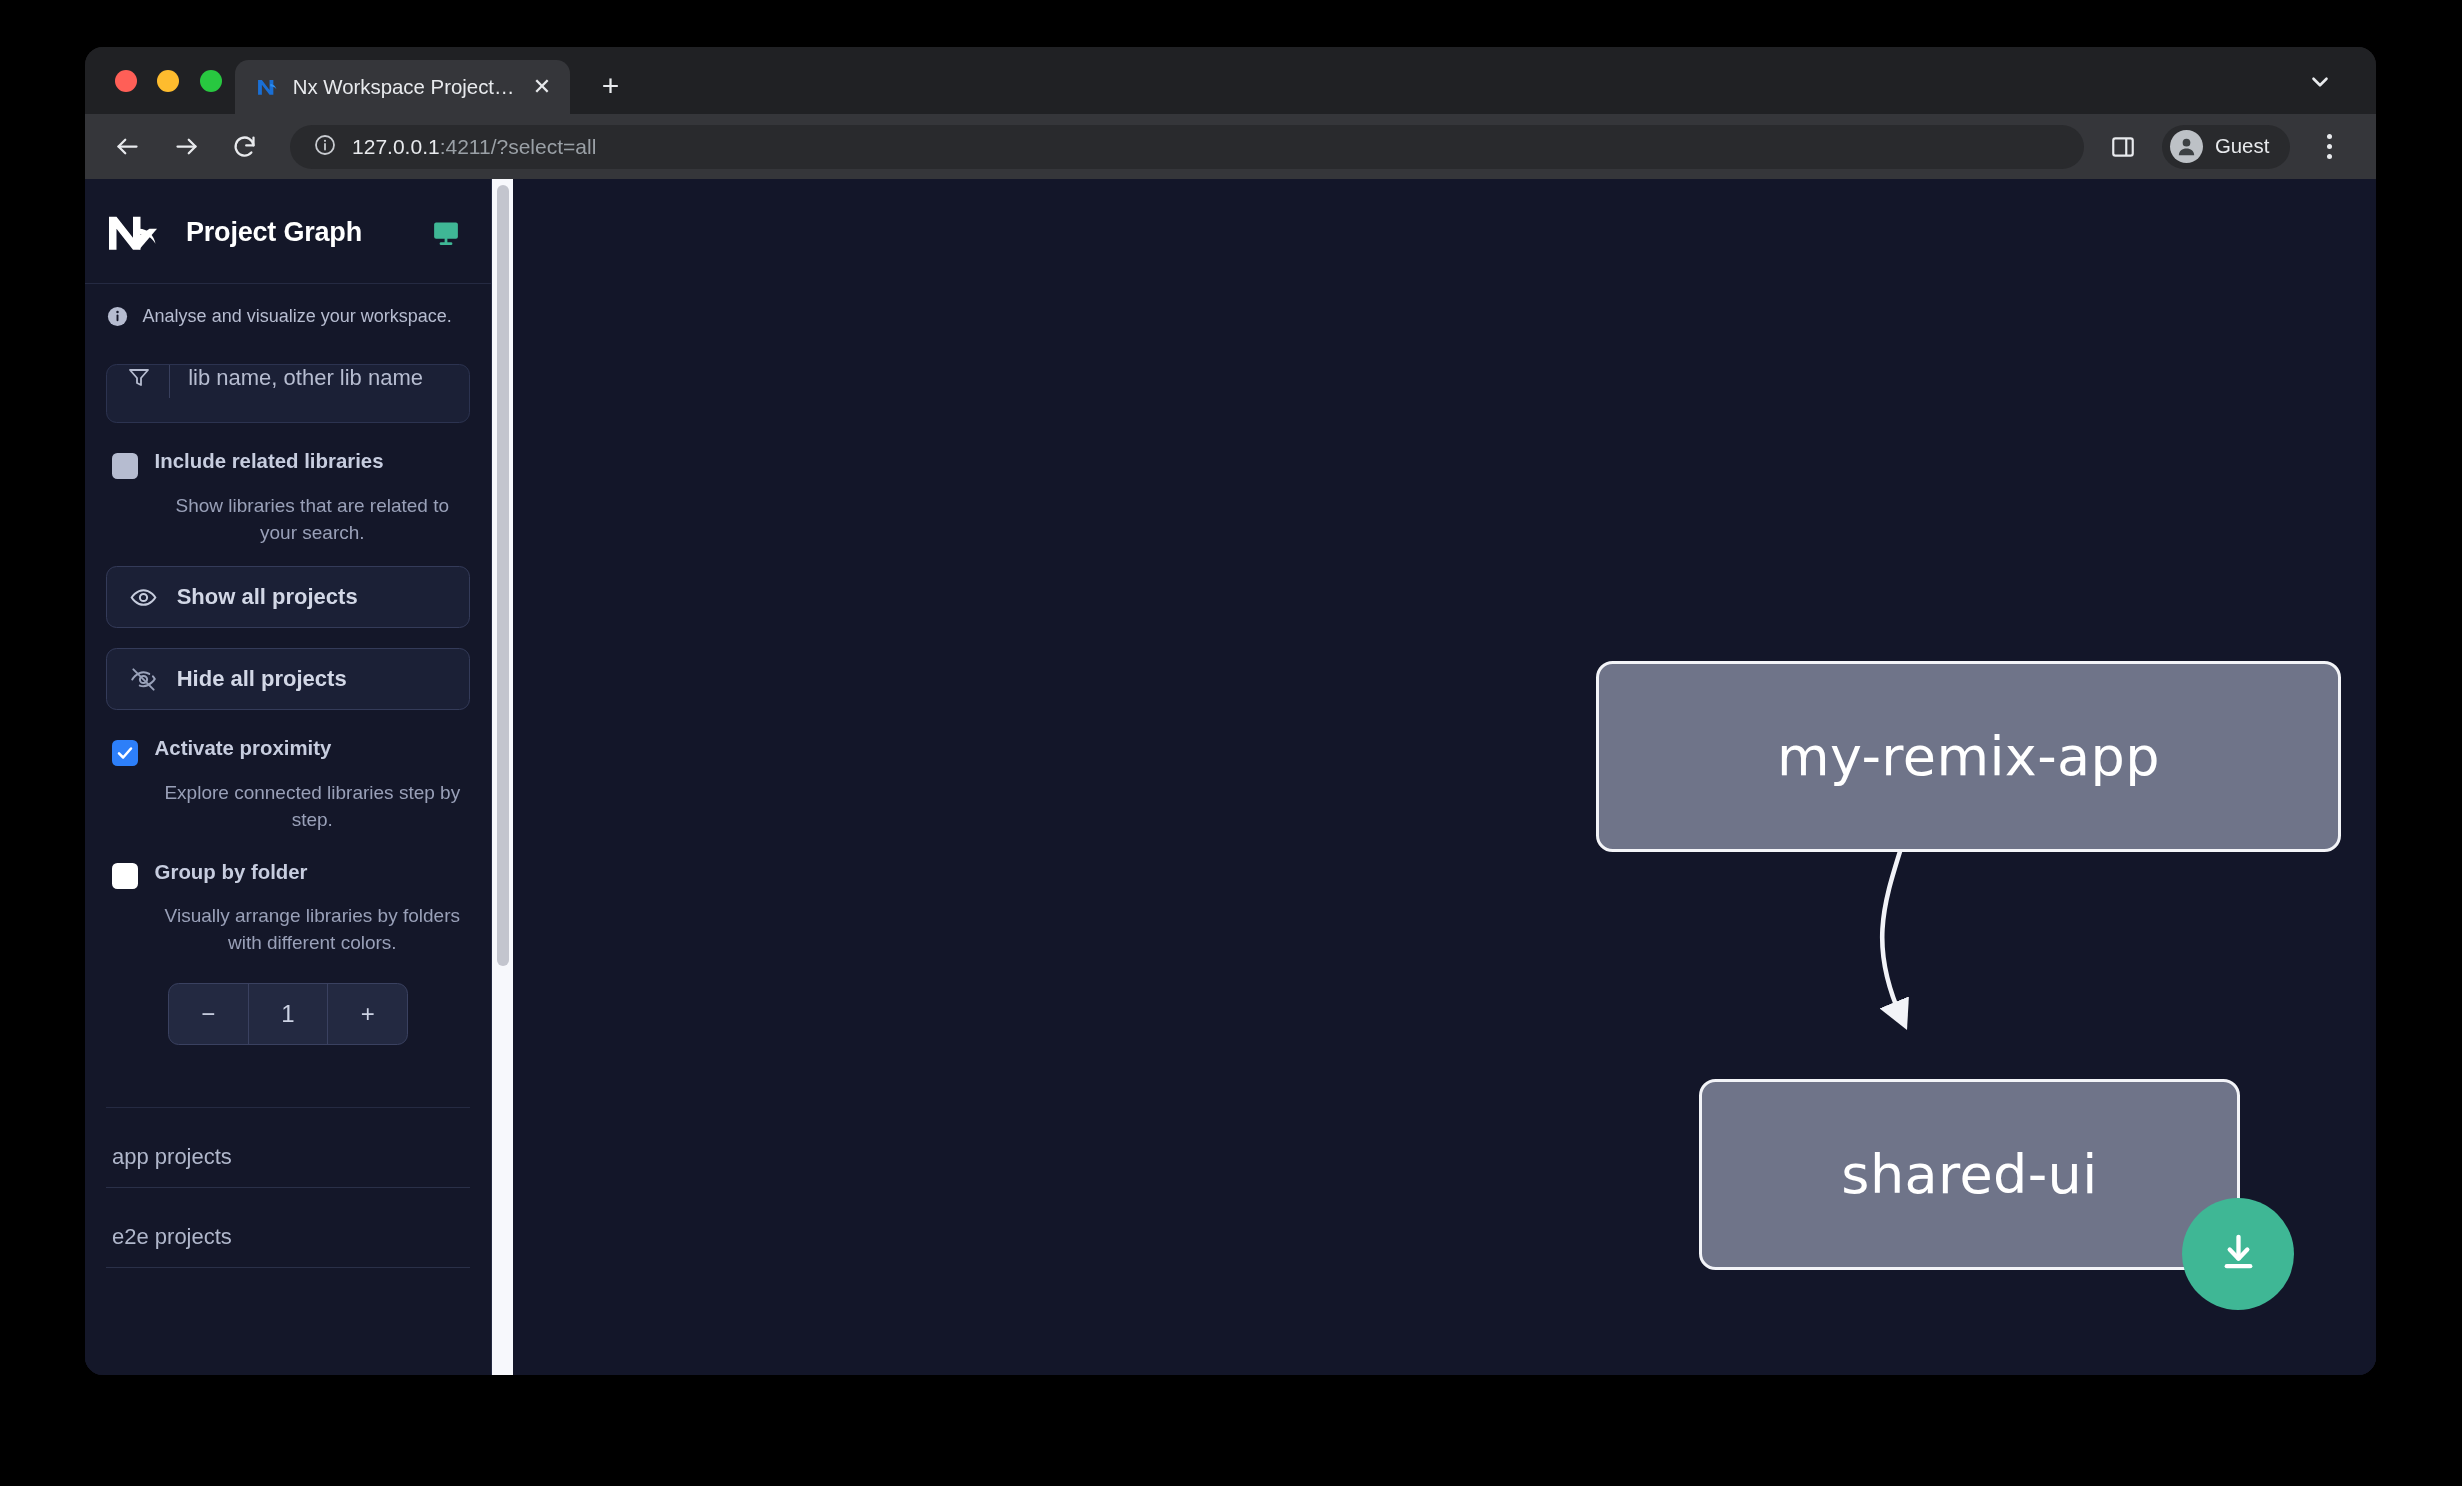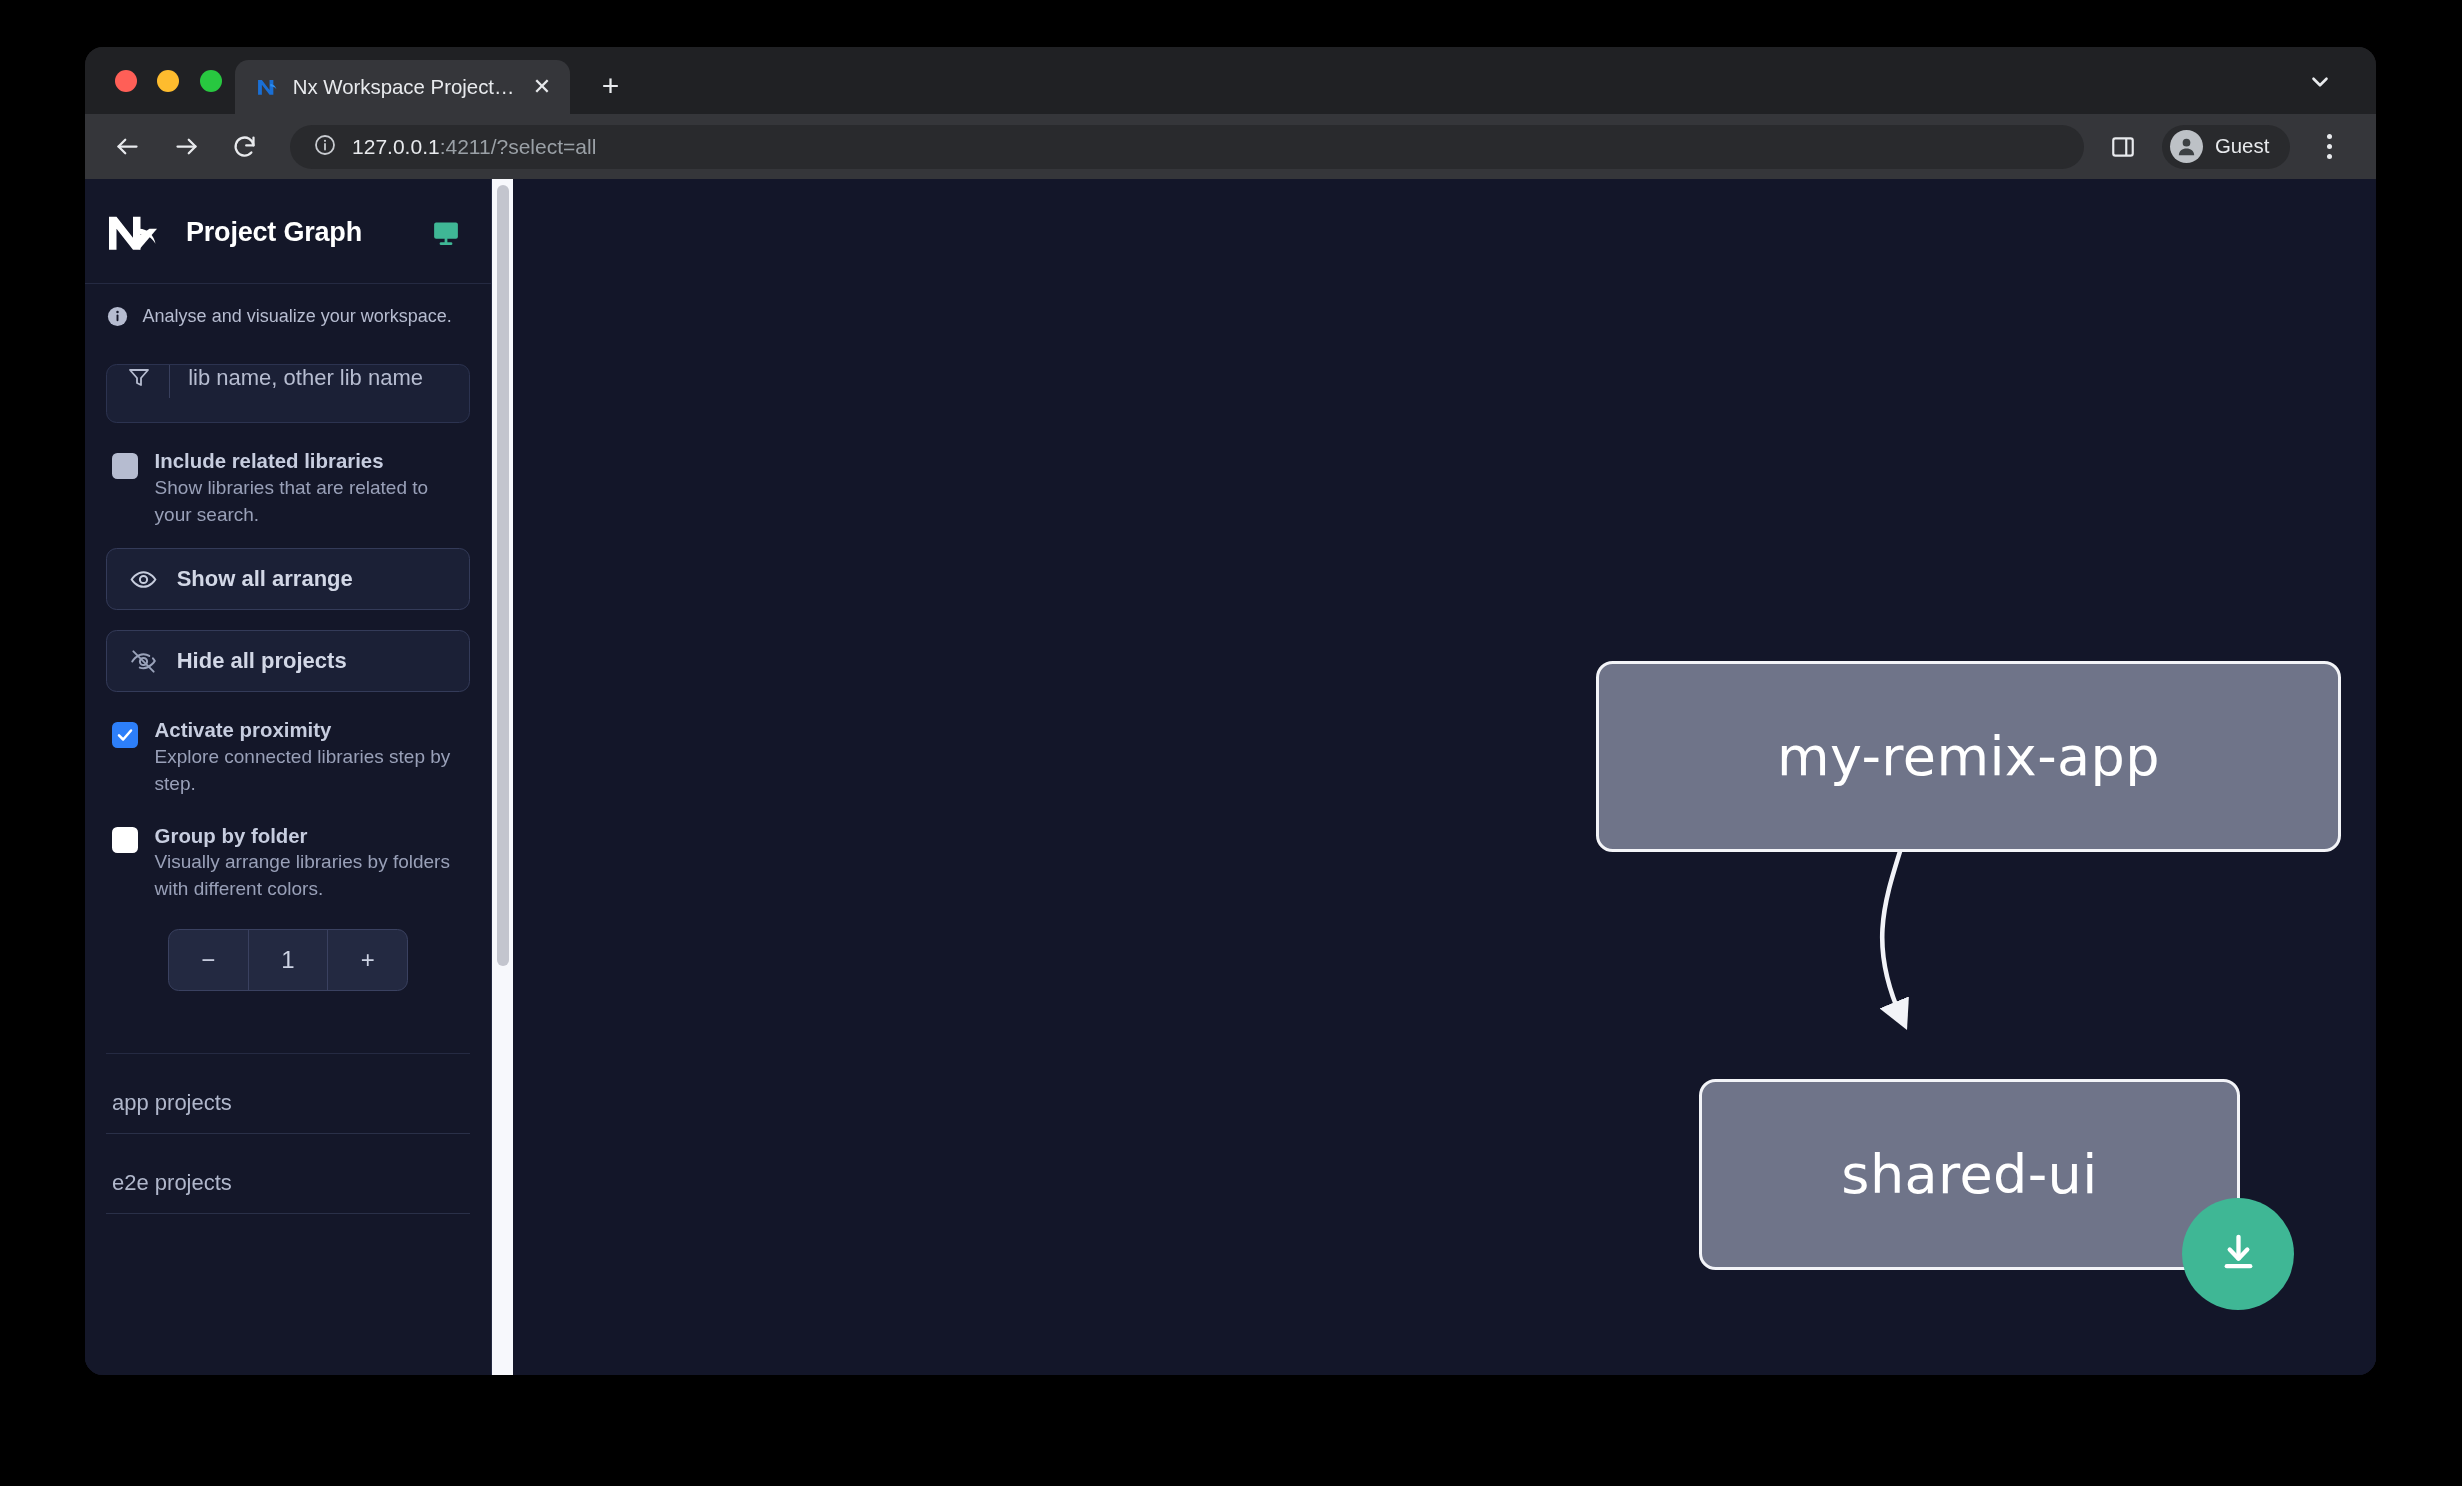--- a/index.html
+++ b/index.html
@@ -246,21 +246,22 @@
   .opt-label {
     color: #c7cddf;
     font-size: 20.4px;
     font-weight: 700;
     line-height: 1.25;
   }
   .opt-desc {
     color: #99a0b8;
     font-size: 19px;
     line-height: 1.42;
-    margin-top: 0;
+    margin-top: 18px;
+    text-align: center;
   }
 
   .pill-btn {
     margin-top: 19.7px;
     height: 62px;
     background: #1b2036;
     border: 1.1px solid #343b59;
     border-radius: 10.6px;
     display: flex;
     align-items: center;
@@ -499,21 +500,21 @@
           </span>
         </div>
 
         <div class="pill-btn">
           <span class="icon">
             <svg width="27" height="27" viewBox="0 0 24 24" fill="none" stroke="#c6ccdd" stroke-width="1.8">
               <path d="M1.5 12S5.5 5.5 12 5.5 22.5 12 22.5 12 18.5 18.5 12 18.5 1.5 12 1.5 12z"></path>
               <circle cx="12" cy="12" r="3.2"></circle>
             </svg>
           </span>
-          <span class="label">Show all arrange</span>
+          <span class="label">Show all projects</span>
         </div>
 
         <div class="pill-btn">
           <span class="icon">
             <svg width="27" height="27" viewBox="0 0 24 24" fill="none" stroke="#9aa2ba" stroke-width="1.8" stroke-linecap="round">
               <path d="M2 12s4-6.5 10-6.5c2 0 3.7.6 5.1 1.5"></path>
               <path d="M20.4 9.2c1.1 1.3 1.6 2.3 1.6 2.3S18 18 12 18c-1.2 0-2.3-.2-3.3-.6"></path>
               <circle cx="12" cy="12" r="3.2"></circle>
               <line x1="3" y1="3" x2="21" y2="21"></line>
             </svg>

